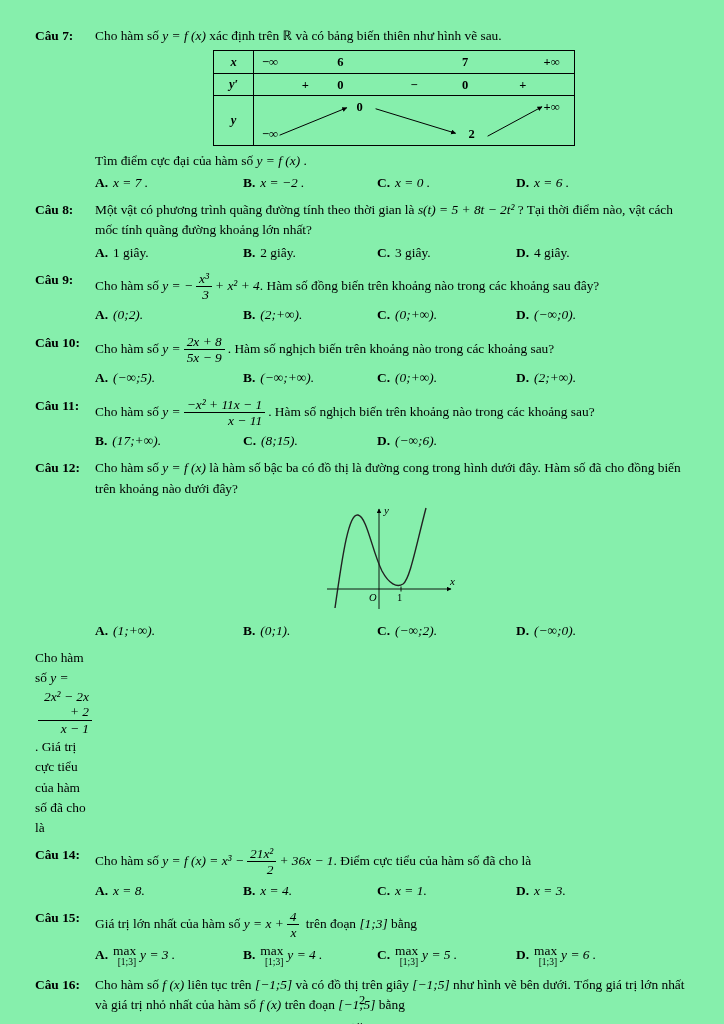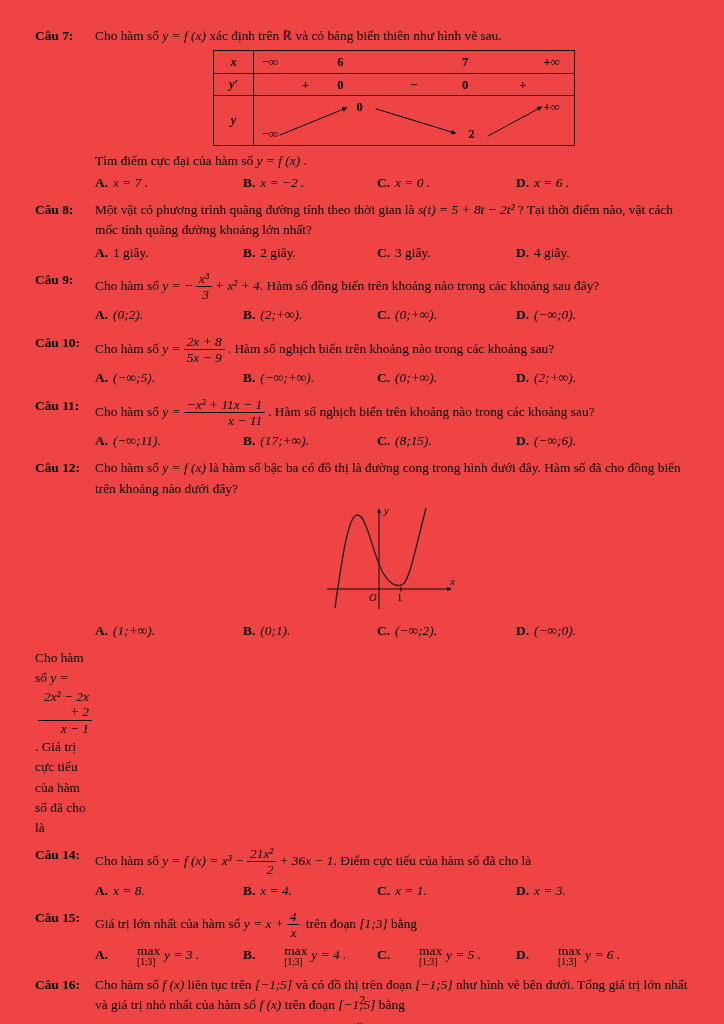--- a/index.html
+++ b/index.html
@@ -1,31 +1,31 @@
 <!DOCTYPE html>
 <html><head>
 <meta charset="utf-8">
 <style>
   * { margin:0; padding:0; box-sizing:border-box; }
   html,body { background:#ffffff; }
   .page {
-    width:724px; height:1024px; background:#ef4444; position:relative;
+    width:724px; height:1024px; background:#86efac; position:relative;
     font-family:"Liberation Serif", serif; font-size:13.4px; line-height:1.5;
     color:#000; padding:26px 34px 0 35px; overflow:hidden;
   }
   .q { display:grid; grid-template-columns:60px 1fr; margin-bottom:7px; }
   .qlabel { font-weight:bold; white-space:nowrap; }
   .stem { }
   .m { font-style:italic; }
   .opts { display:grid; grid-template-columns:148px 134px 139px 1fr; margin-top:2px; align-items:start; }
   .opt b { font-weight:bold; margin-right:5px; }
   .frac { display:inline-block; vertical-align:middle; text-align:right; line-height:1.15; margin:1px 3px; font-style:italic; }
   .frac .num { display:block; padding:0 3px; border-bottom:1px solid #000; }
   .frac .den { display:block; padding:0 3px; }
-  .mx { display:inline-block; text-align:left; vertical-align:middle; line-height:1.05; margin-right:4px;margin-left:24px; }
+  .mx { display:inline-block; text-align:right; vertical-align:middle; line-height:1.05; margin-right:4px; }
   .mx .w { display:block; }
   .mx .s { display:block; font-size:9.5px; }
   
   .bbt { width:362px; margin:4px 0 5px 118px; border:1px solid #000; font-size:12.5px; }
   .bbt-row { display:flex; }
   .bbt-row + .bbt-row { border-top:1px solid #000; }
   .bbt-h { width:40px; border-right:1px solid #000; display:flex; align-items:center; justify-content:center; font-style:italic; font-weight:bold; }
   .bbt-c { flex:1; position:relative; }
   .r1 { height:22px; } .r2 { height:22px; } .r3 { height:50px; }
   .bv { position:absolute; transform:translateX(-50%); font-weight:bold; }
@@ -132,21 +132,20 @@
         <div class="opt"><b>D.</b><i class="m">(2;+∞).</i></div>
       </div>
     </div>
   </div>
 
   <div class="q">
     <div class="qlabel">Câu 11:</div>
     <div class="qbody">
       <div class="stem"><span>Cho hàm số </span><i class="m">y =</i><span class="frac"><span class="num">−x² + 11x − 1</span><span class="den">x − 11</span></span><span>. Hàm số nghịch biến trên khoảng nào trong các khoảng sau?</span></div>
       <div class="opts">
-        <div class="opt"><b>A.</b><i class="m">(−∞;11).</i></div>
         <div class="opt"><b>B.</b><i class="m">(17;+∞).</i></div>
         <div class="opt"><b>C.</b><i class="m">(8;15).</i></div>
         <div class="opt"><b>D.</b><i class="m">(−∞;6).</i></div>
       </div>
     </div>
   </div>
 
   <div class="q">
     <div class="qlabel">Câu 12:</div>
     <div class="qbody">
@@ -205,21 +204,21 @@
         <div class="opt"><b>B.</b><span class="mx"><span class="w">max</span><span class="s">[1;3]</span></span><i class="m">y = 4 .</i></div>
         <div class="opt"><b>C.</b><span class="mx"><span class="w">max</span><span class="s">[1;3]</span></span><i class="m">y = 5 .</i></div>
         <div class="opt"><b>D.</b><span class="mx"><span class="w">max</span><span class="s">[1;3]</span></span><i class="m">y = 6 .</i></div>
       </div>
     </div>
   </div>
 
   <div class="q">
     <div class="qlabel">Câu 16:</div>
     <div class="qbody">
-      <div class="stem"><span>Cho hàm số </span><i class="m">f (x)</i><span> liên tục trên </span><i class="m">[−1;5]</i><span> và có đồ thị trên đoạn </span><i class="m">[−1;5]</i><span> như hình vẽ bên dưới. Tổng giá trị lớn nhất và giá trị nhỏ nhất của hàm số </span><i class="m">f (x)</i><span> trên đoạn </span><i class="m">[−1;5]</i><span> bằng</span></div>
+      <div class="stem"><span>Cho hàm số </span><i class="m">f (x)</i><span> liên tục trên </span><i class="m">[−1;5]</i><span> và có đồ thị trên giây </span><i class="m">[−1;5]</i><span> như hình vẽ bên dưới. Tổng giá trị lớn nhất và giá trị nhỏ nhất của hàm số </span><i class="m">f (x)</i><span> trên đoạn </span><i class="m">[−1;5]</i><span> bằng</span></div>
       <div class="graph-wrap16">
         <svg width="205" height="128" viewBox="0 0 205 128">
           <defs>
             <marker id="ah3" markerWidth="7" markerHeight="7" refX="4.5" refY="2.5" orient="auto">
                 <path d="M0,0L5,2.5L0,5z" fill="#000"></path>
               </marker>
           </defs>
           <line x1="5" y1="78" x2="197" y2="78" stroke="#000" stroke-width="0.9" marker-end="url(#ah3)"></line>
           <line x1="52" y1="123" x2="52" y2="7" stroke="#000" stroke-width="0.9" marker-end="url(#ah3)"></line>
           <line x1="52" y1="27" x2="148" y2="27" stroke="#555" stroke-width="0.8" stroke-dasharray="3,2.5"></line>

